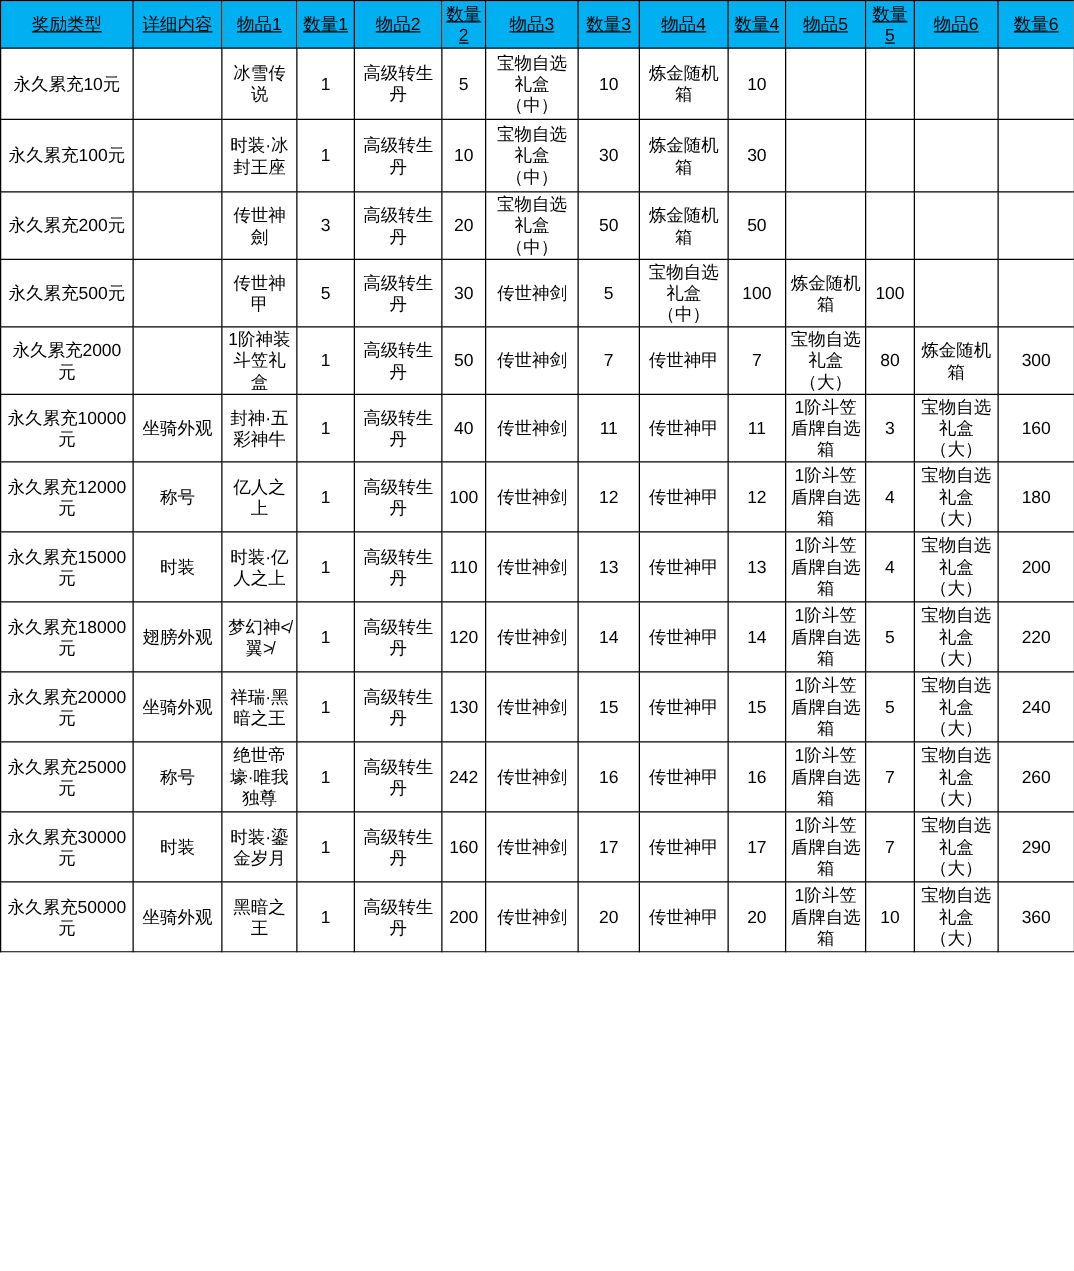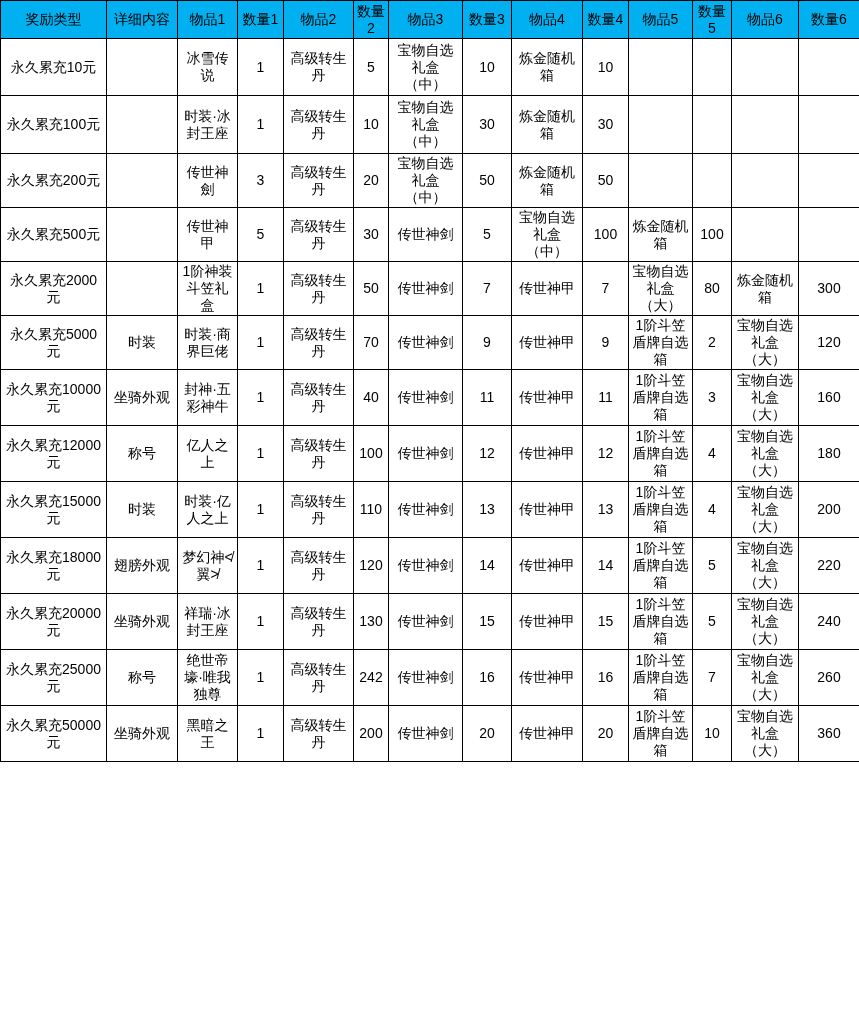--- a/index.html
+++ b/index.html
@@ -19,21 +19,21 @@
     text-align: center;
     vertical-align: middle;
     padding: 1px 2px;
     font-size: 14px;
     line-height: 17px;
     font-weight: normal;
     word-break: normal;
     overflow: hidden;
   }
   th { background: var(--header-bg, #00B0F0); }
-  thead tr { height: 38px; }
+  thead tr { height: 38px; text-decoration: underline; }
 
   col.c1{width:106px} col.c2{width:71px} col.c3{width:60px} col.c4{width:46px}
   col.c5{width:70px}  col.c6{width:35px} col.c7{width:74px} col.c8{width:49px}
   col.c9{width:71px}  col.c10{width:46px} col.c11{width:64px} col.c12{width:39px}
   col.c13{width:67px} col.c14{width:61px}
 
   tbody tr:nth-child(1){height:57px}
   tbody tr:nth-child(2){height:58px}
   tbody tr:nth-child(3){height:52px}
   tbody tr:nth-child(4){height:53px}
@@ -165,36 +165,20 @@
         <td>传世神剑</td>
         <td>7</td>
         <td>传世神甲</td>
         <td>7</td>
         <td>宝物自选礼盒（大）</td>
         <td>80</td>
         <td>炼金随机箱</td>
         <td>300</td>
       </tr>
       <tr>
-        <td>永久累充5000元</td>
-        <td>时装</td>
-        <td>时装·商界巨佬</td>
-        <td>1</td>
-        <td>高级转生丹</td>
-        <td>70</td>
-        <td>传世神剑</td>
-        <td>9</td>
-        <td>传世神甲</td>
-        <td>9</td>
-        <td>1阶斗笠盾牌自选箱</td>
-        <td>2</td>
-        <td>宝物自选礼盒（大）</td>
-        <td>120</td>
-      </tr>
-      <tr>
         <td>永久累充10000元</td>
         <td>坐骑外观</td>
         <td>封神·五彩神牛</td>
         <td>1</td>
         <td>高级转生丹</td>
         <td>40</td>
         <td>传世神剑</td>
         <td>11</td>
         <td>传世神甲</td>
         <td>11</td>
@@ -247,21 +231,21 @@
         <td>传世神甲</td>
         <td>14</td>
         <td>1阶斗笠盾牌自选箱</td>
         <td>5</td>
         <td>宝物自选礼盒（大）</td>
         <td>220</td>
       </tr>
       <tr>
         <td>永久累充20000元</td>
         <td>坐骑外观</td>
-        <td>祥瑞·冰封王座</td>
+        <td>祥瑞·黑暗之王</td>
         <td>1</td>
         <td>高级转生丹</td>
         <td>130</td>
         <td>传世神剑</td>
         <td>15</td>
         <td>传世神甲</td>
         <td>15</td>
         <td>1阶斗笠盾牌自选箱</td>
         <td>5</td>
         <td>宝物自选礼盒（大）</td>
@@ -275,20 +259,36 @@
         <td>高级转生丹</td>
         <td>242</td>
         <td>传世神剑</td>
         <td>16</td>
         <td>传世神甲</td>
         <td>16</td>
         <td>1阶斗笠盾牌自选箱</td>
         <td>7</td>
         <td>宝物自选礼盒（大）</td>
         <td>260</td>
+      </tr>
+      <tr>
+        <td>永久累充30000元</td>
+        <td>时装</td>
+        <td>时装·鎏金岁月</td>
+        <td>1</td>
+        <td>高级转生丹</td>
+        <td>160</td>
+        <td>传世神剑</td>
+        <td>17</td>
+        <td>传世神甲</td>
+        <td>17</td>
+        <td>1阶斗笠盾牌自选箱</td>
+        <td>7</td>
+        <td>宝物自选礼盒（大）</td>
+        <td>290</td>
       </tr>
       <tr>
         <td>永久累充50000元</td>
         <td>坐骑外观</td>
         <td>黑暗之王</td>
         <td>1</td>
         <td>高级转生丹</td>
         <td>200</td>
         <td>传世神剑</td>
         <td>20</td>

